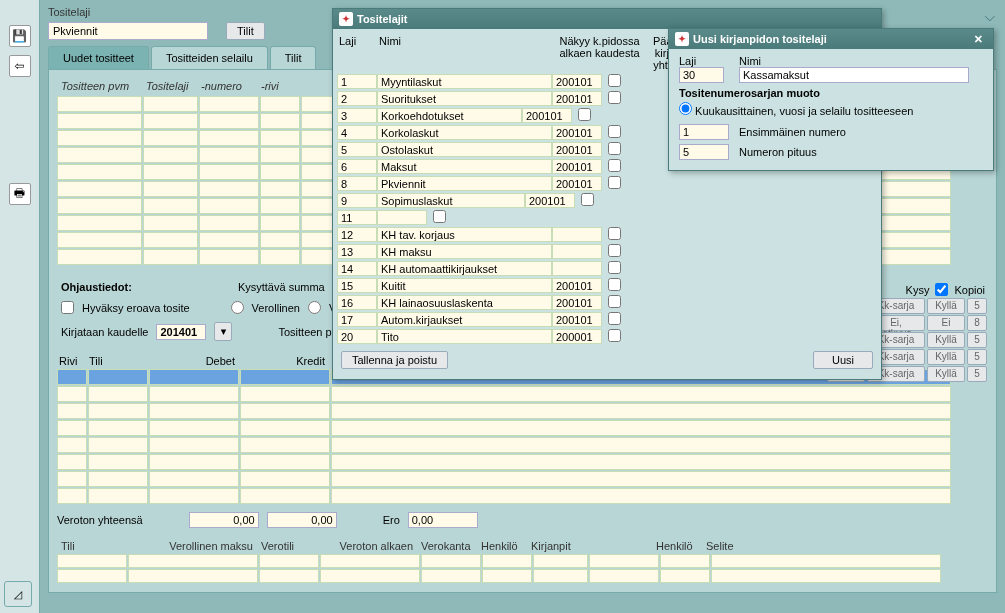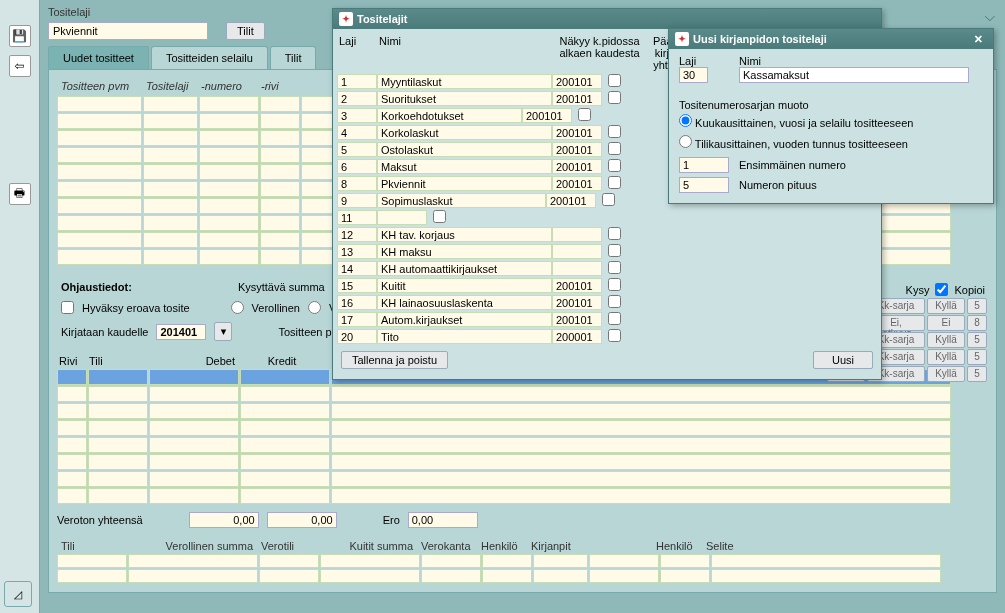--- a/index.html
+++ b/index.html
@@ -211,21 +211,21 @@
         <span style="width:30px"></span>
         <span>Tositteen p</span>
       </div>
     </div>
 
     <div style="margin-top:4px">
       <div class="rivi-head">
         <div style="width:30px">Rivi</div>
         <div style="width:60px">Tili</div>
         <div style="width:90px;text-align:right">Debet</div>
-        <div style="width:90px;text-align:center">Kredit</div>
+        <div style="width:90px;text-align:right">Kredit</div>
       </div>
       <div class="tbl-row">
         <div style="width:30px;background:#6aa3e0"></div>
         <div style="width:60px;background:#6aa3e0"></div>
         <div style="width:90px;background:#6aa3e0"></div>
         <div style="width:90px;background:#6aa3e0"></div>
         <div style="width:620px;background:#6aa3e0"></div>
       </div>
       <div class="tbl-row">
           <div style="width:30px"></div>
@@ -283,23 +283,23 @@
       <span style="width:30px"></span>
       <input type="text" class="num-r" style="width: 70px;" readonly="" value="0,00">
       <input type="text" class="num-r" style="width: 70px;" readonly="" value="0,00">
       <span style="width:30px"></span>
       <span>Ero</span>
       <input type="text" style="width: 70px;" readonly="" value="0,00">
     </div>
 
     <div class="bottom-grid-head">
       <div style="width:70px">Tili</div>
-      <div style="width:130px;text-align:right">Verollinen summa</div>
+      <div style="width:130px;text-align:right">Verollinen maksu</div>
       <div style="width:60px">Verotili</div>
-      <div style="width:100px;text-align:right">Kuitit summa</div>
+      <div style="width:100px;text-align:right">Veroton alkaen</div>
       <div style="width:60px">Verokanta</div>
       <div style="width:50px">Henkilö</div>
       <div style="width:55px">Kirjanpit</div>
       <div style="width:70px"></div>
       <div style="width:50px">Henkilö</div>
       <div style="width:50px">Selite</div>
     </div>
     <div class="bottom-grid">
       <div class="bottom-row">
           <div style="width:70px"></div>
@@ -425,21 +425,21 @@
           <div class="cb"><input type="checkbox" style=""></div>
         </div>
         <div class="dlg1-row">
           <input type="text" style="width: 40px;" value="8">
           <input type="text" style="width: 175px;" value="Pkviennit">
           <input type="text" style="width: 50px;" value="200101">
           <div class="cb"><input type="checkbox" style=""></div>
         </div>
         <div class="dlg1-row">
           <input type="text" style="width: 40px;" value="9">
-          <input type="text" style="width: 169px;" value="Sopimuslaskut">
+          <input type="text" style="width: 148px;" value="Sopimuslaskut">
           <input type="text" style="width: 50px;" value="200101">
           <div class="cb"><input type="checkbox" style=""></div>
         </div>
         <div class="dlg1-row">
           <input type="text" style="width: 40px;" value="11">
           <input type="text" style="width: 50px;" value="">
           <div class="cb"><input type="checkbox" style=""></div>
         </div>
         <div class="dlg1-row">
           <input type="text" style="width: 40px;" value="12">
@@ -494,30 +494,29 @@
 <div class="dlg2">
   <div class="dlg-title">
     <span class="dlg-icon">✦</span>
     <span>Uusi kirjanpidon tositelaji</span>
     <span class="dlg2-close">✕</span>
   </div>
   <div class="dlg2-body">
     <div class="dlg2-row">
       <div style="width:50px">
         <div>Laji</div>
-        <input type="text" style="width: 29px;" value="30">
+        <input type="text" style="width: 45px;" value="30">
       </div>
       <div style="flex:1">
         <div>Nimi</div>
         <input type="text" style="width: 230px; background: rgb(255, 255, 255);" value="Kassamaksut">
       </div>
     </div>
-    <div style="margin-top:16px;font-weight:normal">Tositenumerosarjan muoto</div>
+    <div style="margin-top:4px;font-weight:bold">Tositenumerosarjan muoto</div>
     <label><input type="radio" name="muoto" checked="" style=""> <span>Kuukausittainen, vuosi ja selailu tositteeseen</span></label>
-    <label><input type="radio" name="muoto" style=""> <span>Tilikausittainen, vuoden tunnus tositteeseen</span></label>
     <div class="dlg2-row" style="margin-top:4px">
       <input type="text" style="width: 50px;" value="1">
       <span>Ensimmäinen numero</span>
     </div>
     <div class="dlg2-row">
       <input type="text" style="width: 50px;" value="5">
       <span>Numeron pituus</span>
     </div>
   </div>
 </div>

